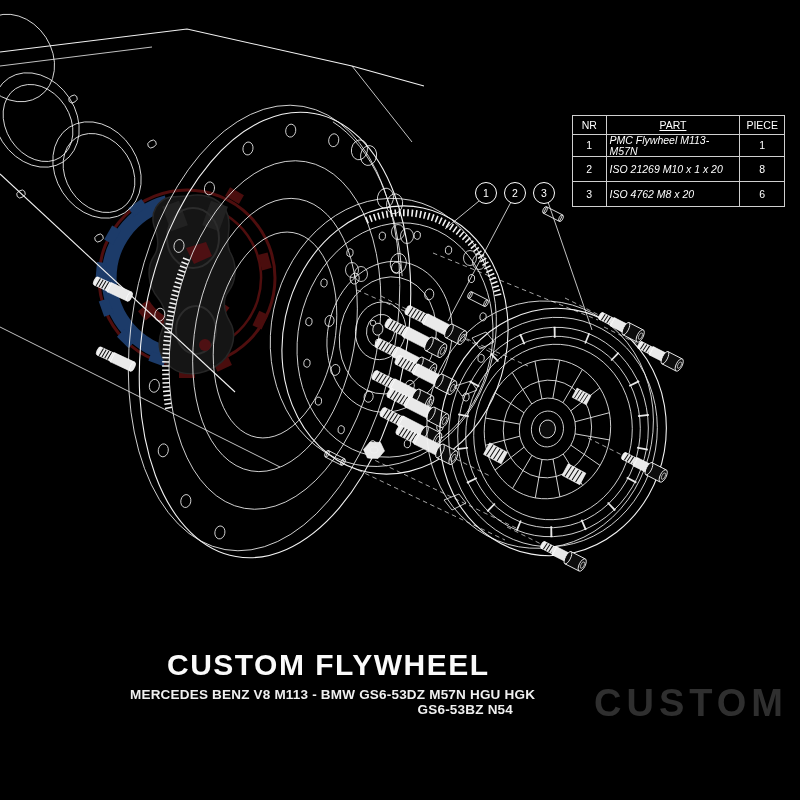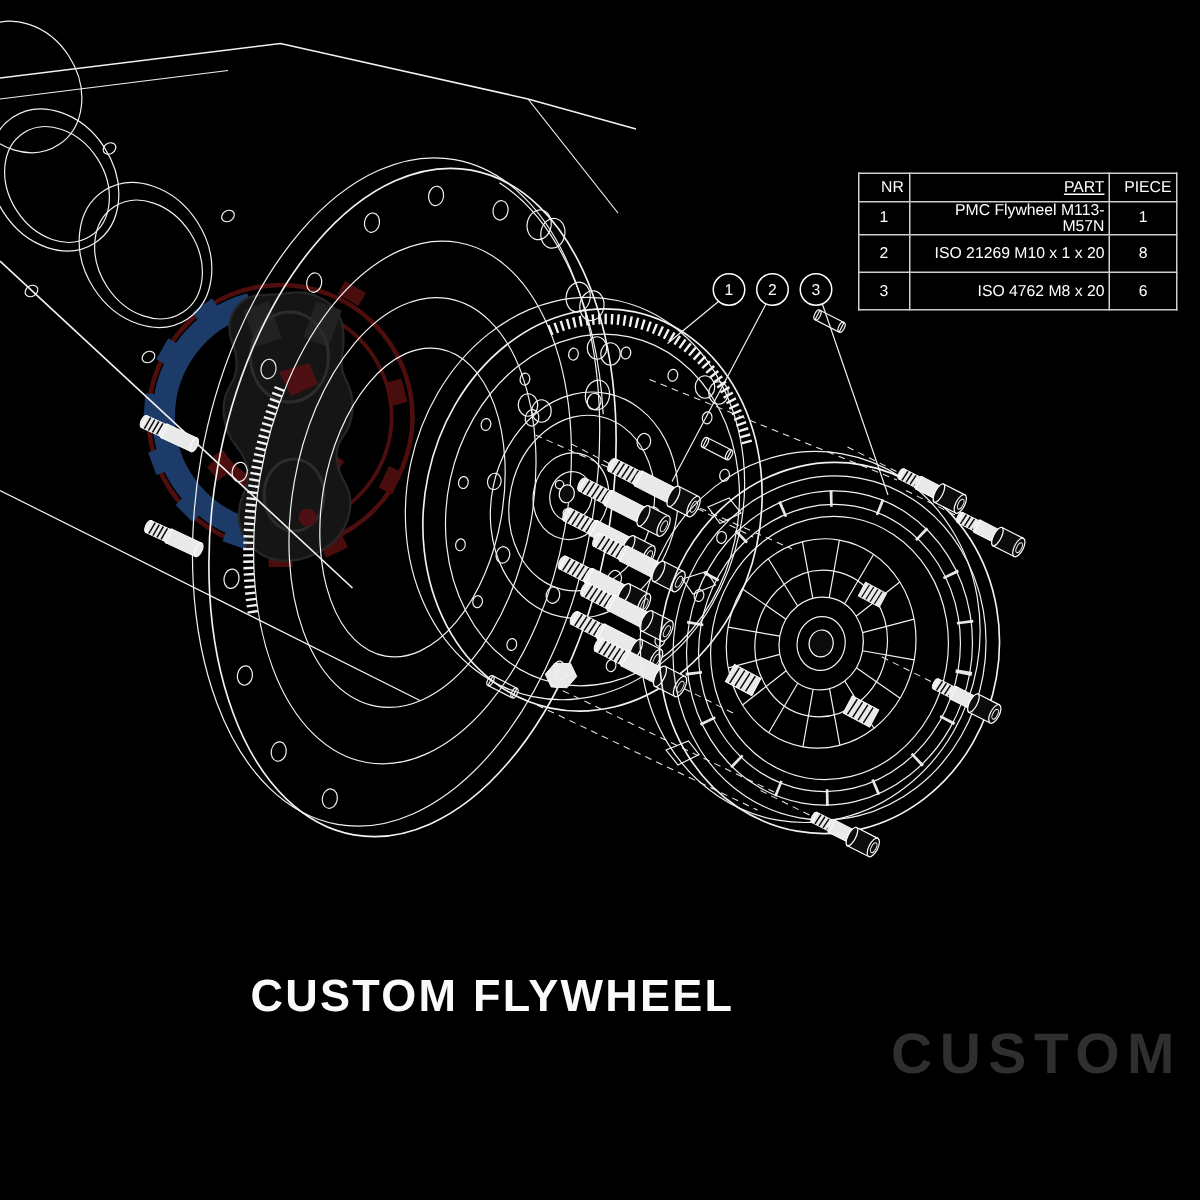--- a/index.html
+++ b/index.html
@@ -17,23 +17,23 @@
   .rib{stroke:#0a0a0a;stroke-width:1;fill:none;}
   .serr{fill:none;stroke:#f2f2f2;stroke-width:7;stroke-dasharray:1.6 2.6;}
   .tickband{fill:none;stroke:#f2f2f2;stroke-width:11;stroke-dasharray:1.8 31.5;}
   .callout-circle{fill:#000;stroke:#fff;stroke-width:1;}
   .callout-num{fill:#fff;font-size:10.5px;text-anchor:middle;}
 
   
   .parts-table{position:absolute;left:572px;top:115px;width:213px;border-collapse:collapse;
                color:#fff;font-size:10.5px;line-height:1;}
   .parts-table td,.parts-table th{border:1px solid #cfcfcf;padding:0 3px;font-weight:normal;}
-  .parts-table th{height:18px;text-align:right;}
+  .parts-table th{height:18px;text-align:center;}
   .parts-table .c{text-align:center;}
-  .parts-table .l{text-align:right;}
+  .parts-table .l{text-align:left;font-style:italic;}
   .col-nr{width:29px;}.col-part{width:145px;text-decoration:underline;}.col-piece{width:39px;}
   .row-h17 td{height:16px;}
   .row-h25 td{height:24px;}
 
   
   .footer-title{position:absolute;left:130px;top:648px;color:#fafafa;font-size:30px;
                 font-weight:700;letter-spacing:1.5px;white-space:nowrap;margin-left:37px;}
   .footer-sub{position:absolute;left:130px;top:687px;width:383px;color:#f0f0f0;
               font-size:13.5px;font-weight:700;letter-spacing:.2px;line-height:15px;}
   .footer-sub .l1{white-space:nowrap;}
@@ -342,15 +342,19 @@
   <tr class="row-h25">
     <td class="c">3</td>
     <td class="l">ISO 4762 M8 x 20</td>
     <td class="c">6</td>
   </tr>
 </tbody>
     </table>
 
 
 <div class="footer-title">CUSTOM FLYWHEEL</div>
+<div class="footer-sub">
+  <div class="l1">MERCEDES BENZ V8 M113 - BMW GS6-53DZ M57N HGU HGK</div>
+  <div class="l2">GS6-53BZ N54</div>
+</div>
 <div class="manual-mark">CUSTOM</div>
 
 </div>
 
 </body></html>

